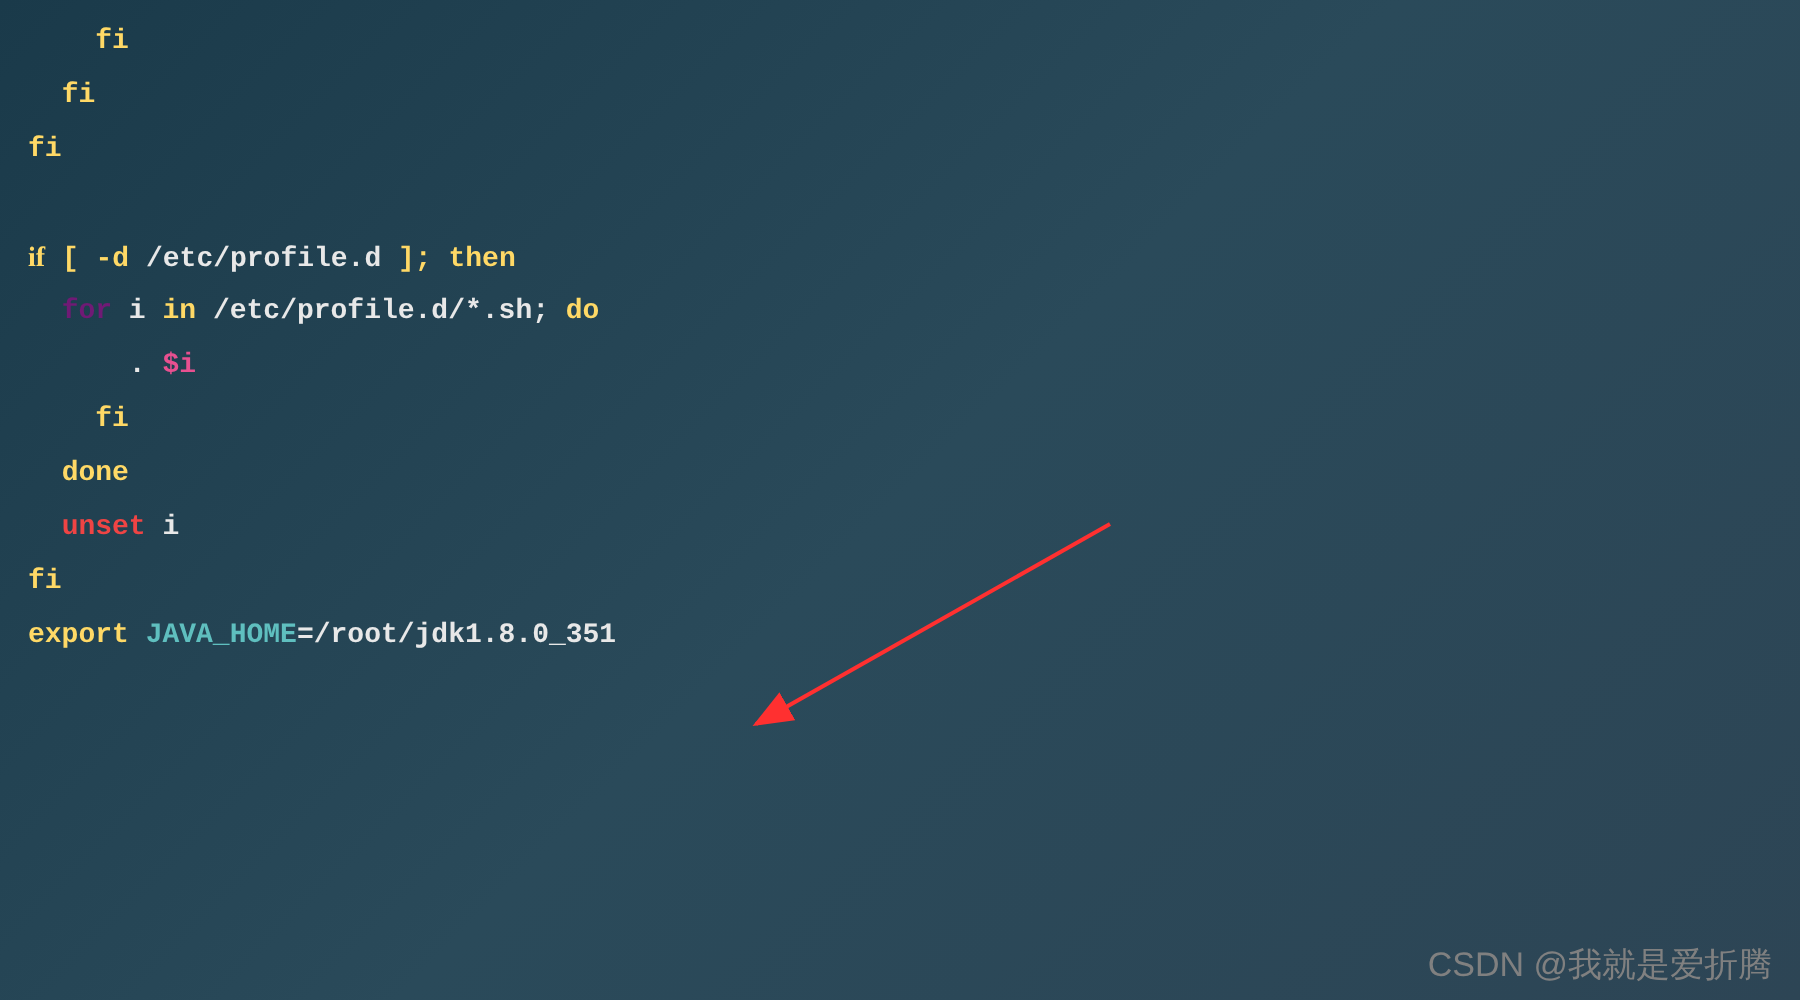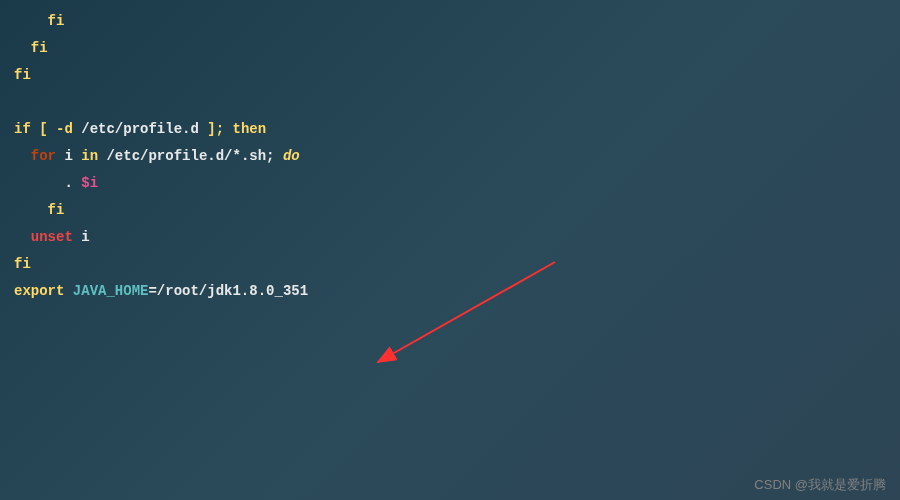--- a/index.html
+++ b/index.html
@@ -18,24 +18,24 @@
       overflow: hidden;
       position: relative;
       padding: 8px 14px;
     }
     .line {
       line-height: 27px;
       white-space: pre;
       height: 27px;
     }
     .kw-fi { color: #ffd966; }
-    .kw-if { color: #ffd966; }
+    .kw-if { color: #ffd966; font-family: Liberation Serif, serif; }
     .kw-then { color: #ffd966; margin-top: 21px; }
-    .kw-for { color: #c2410c; }
-    .kw-do { color: #ffd966; font-style: italic; }
+    .kw-for { color: #701a75; }
+    .kw-do { color: #ffd966; }
     .kw-done { color: #ffd966; }
     .kw-export { color: #ffd966; }
     .kw-unset { color: #ef4444; }
     .kw-in { color: #ffd966; }
     .str-path { color: #e8e8e8; text-align: center; }
     .var-ref { color: #e85090; }
     .var-name { color: #5fbfbf; }
     .op { color: #e8e8e8; }
     .test { color: #ffd966; }
     .cursor {
@@ -54,41 +54,42 @@
     .arrow-svg {
       position: absolute;
       pointer-events: none;
       z-index: 10;
     }
     .watermark {
       position: absolute;
       bottom: 6px;
       right: 14px;
       color: #808080;
-      font-size: 13px;
+      font-size: 17px;
       font-family: Arial, sans-serif;
       font-weight: normal;
     }
     .code-block {
       position: relative;
     }
   </style>
 </head>
 <body>
 
 <div class="code-block">
 
 <div class="line">    <span class="kw-fi">fi</span></div>
 <div class="line">  <span class="kw-fi">fi</span></div>
 <div class="line"><span class="kw-fi">fi</span></div>
 <div class="line"> </div>
 <div class="line"><span class="kw-if">if</span><span class="test"> [ </span><span class="test">-d</span><span class="str-path"> /etc/profile.d </span><span class="test">]; </span><span class="kw-then">then</span></div>
 <div class="line">  <span class="kw-for">for</span><span class="op"> i </span><span class="kw-in">in</span><span class="str-path"> /etc/profile.d/*.sh; </span><span class="kw-do">do</span></div>
 <div class="line">      <span class="str-path">. </span><span class="var-ref">$i</span></div>
 <div class="line">    <span class="kw-fi">fi</span></div>
+<div class="line">  <span class="kw-done">done</span></div>
 <div class="line">  <span class="kw-unset">unset</span><span class="op"> i</span></div>
 <div class="line"><span class="kw-fi">fi</span></div>
 <div class="line"><span class="kw-export">export</span><span> </span><span class="var-name">JAVA_HOME</span><span class="op">=</span><span class="str-path">/root/jdk1.8.0_351</span></div>
 
 </div>
 
 <svg class="arrow-svg" width="900" height="500" style="top:0;left:0;">
   <defs>
     <marker id="arrowhead" markerWidth="10" markerHeight="8" refX="9" refY="4" orient="auto">
       <polygon points="0 0, 10 4, 0 8" fill="#ff3030"></polygon>

